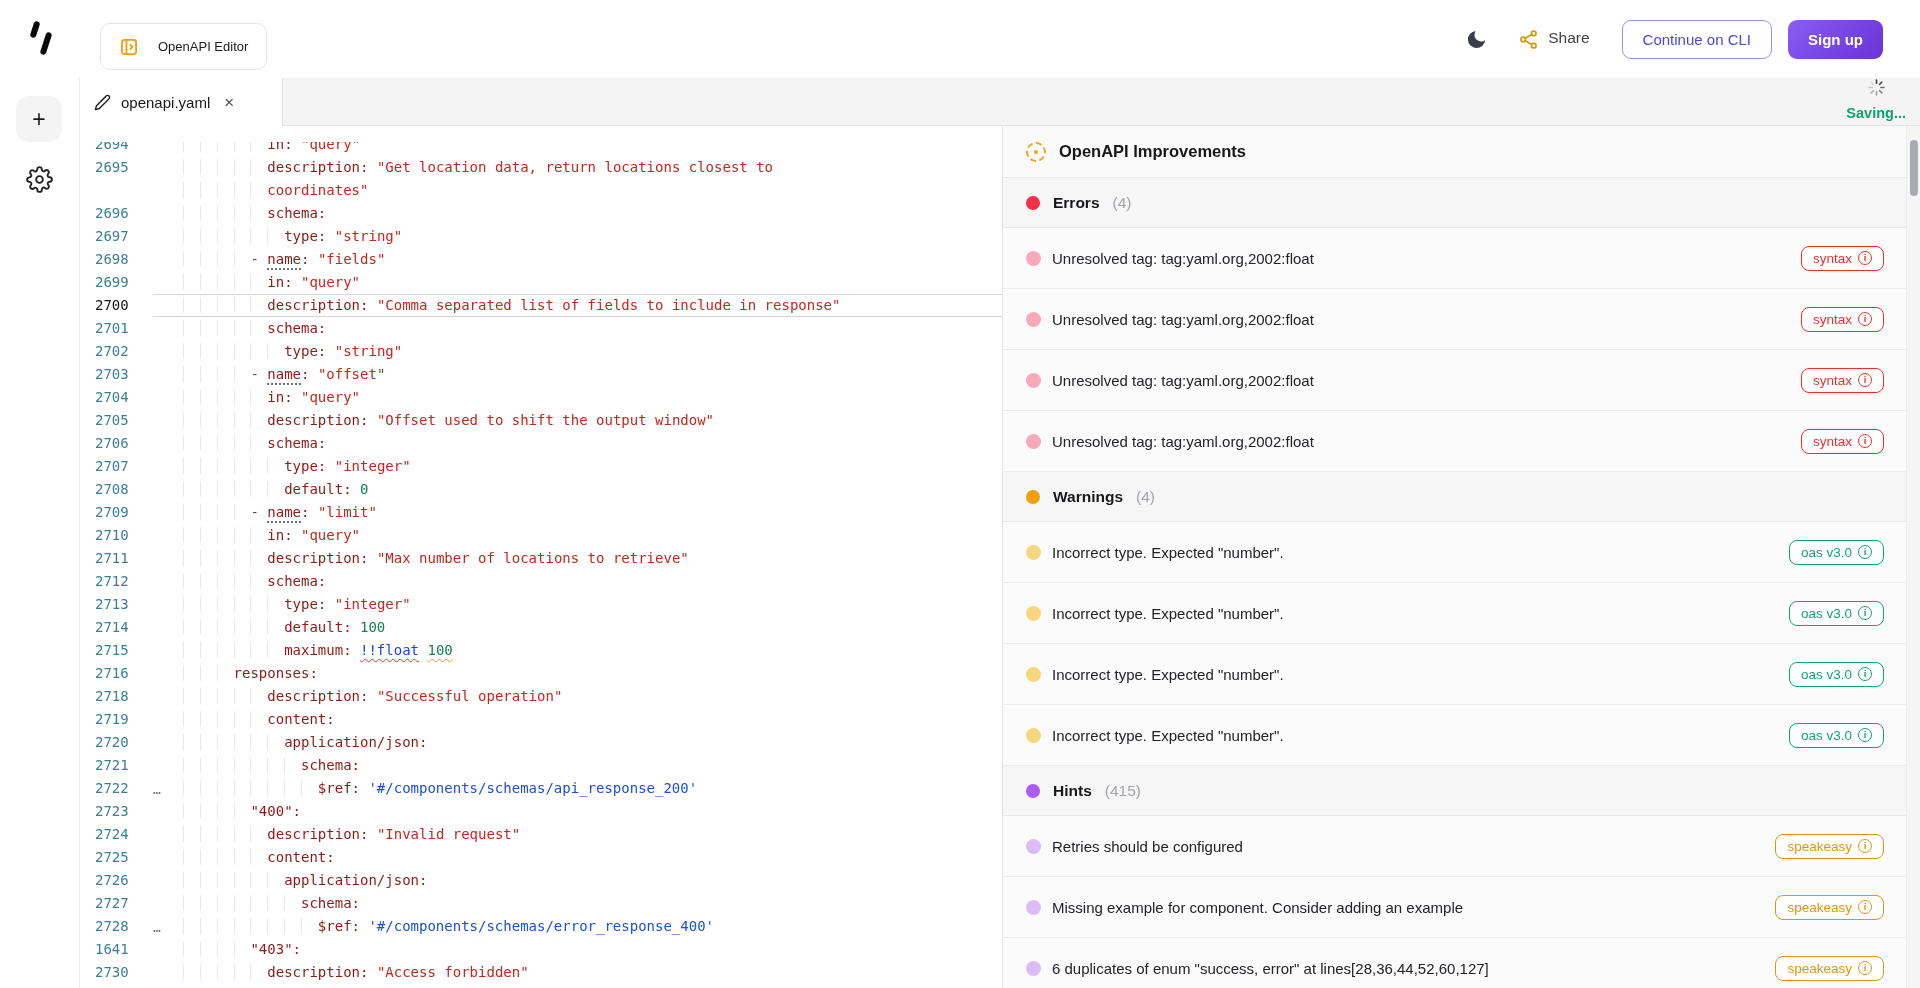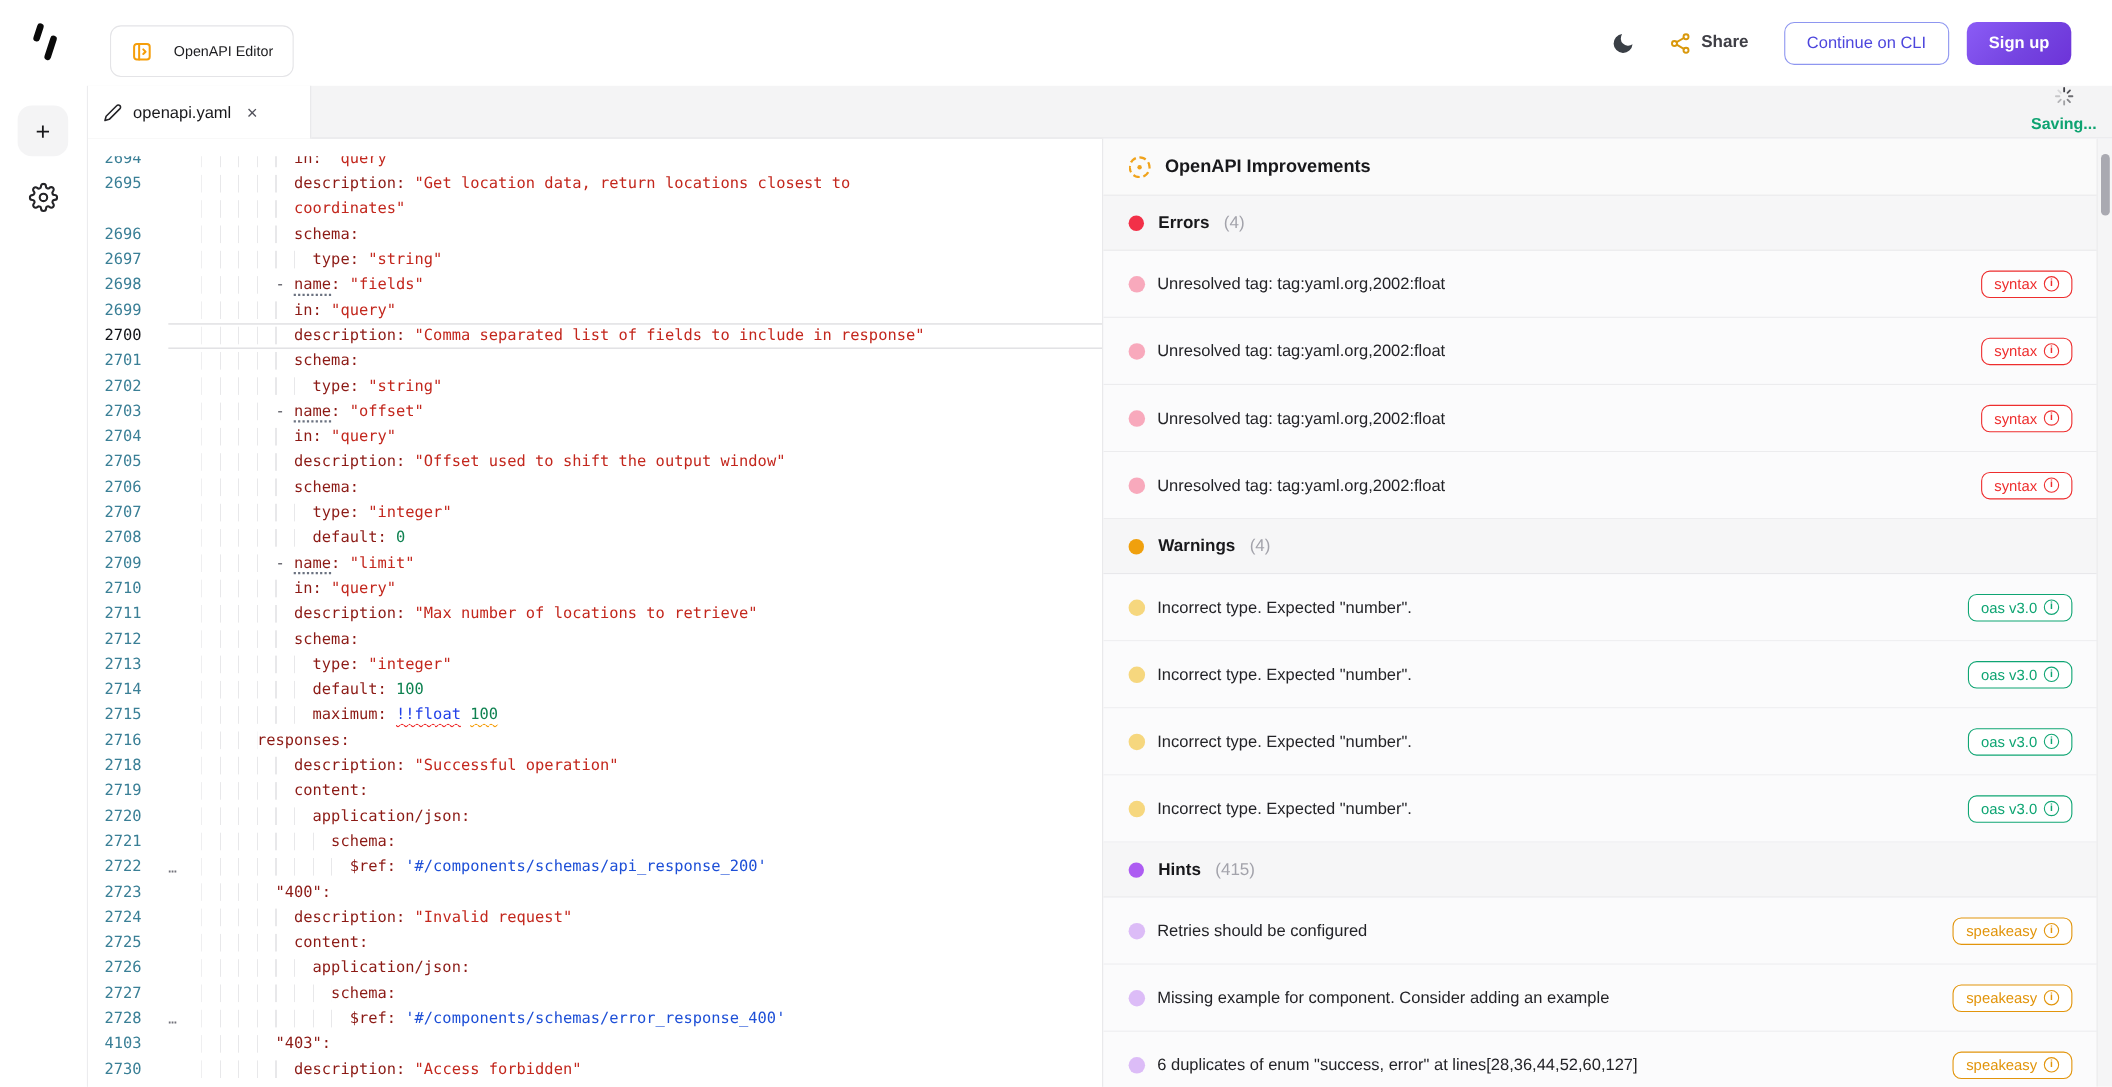--- a/index.html
+++ b/index.html
@@ -10,22 +10,22 @@
   #topbar { position:absolute; left:0; top:0; width:1920px; height:78px; background:#fff; }
   #logo { position:absolute; left:26px; top:18px; width:34px; height:42px; }
   #logo .bar { position:absolute; width:6px; border-radius:3px; background:#0a0a0a; transform:rotate(18deg); }
   #logo .b1 { left:6px; top:3px; height:17px; }
   #logo .b2 { left:17px; top:14px; height:23px; }
   #app-btn { position:absolute; left:100px; top:23px; height:47px; display:flex; align-items:center; gap:19px;
     padding:0 18px; background:#fff; border:1px solid #e4e4e7; border-radius:10px; cursor:pointer;
     font-size:13px; font-weight:500; color:#1c1c1f; }
   #topbar-right { position:absolute; right:37px; top:0; height:78px; display:flex; align-items:center; }
   .moon-wrap { margin-right:30px; display:flex; }
-  .share-wrap { display:flex; align-items:center; gap:9px; margin-right:32px; cursor:pointer;
-    font-size:15.5px; font-weight:700; color:#3f3f46; }
+  .share-wrap { display:flex; align-items:flex-start; gap:9px; margin-right:32px; cursor:pointer;
+    font-size:15.5px; font-weight:400; color:#3f3f46; }
   .btn-cli { height:39px; padding:13px 20px; border:1px solid #8e96f0; border-radius:9px; background:#fff;
     color:#4d46dd; font-size:15px; font-weight:500; display:flex; align-items:center; margin-right:16px; cursor:pointer; }
   .btn-signup { height:39px; padding:0 20px; border:none; border-radius:9px;
     background:linear-gradient(135deg,#8b5cf6 0%,#7443e0 60%,#6d33d8 100%);
     color:#fff; font-size:15px; font-weight:700; display:flex; align-items:center; cursor:pointer; }
 
   
   #rail { position:absolute; left:0; top:78px; width:80px; height:910px; background:#fff; border-right:1px solid #ececee; }
   #plus-btn { position:absolute; left:16px; top:18px; width:46px; height:46px; background:#f4f4f5;
     border:none; border-radius:13px; font-size:23px; color:#18181b; cursor:pointer;
@@ -193,21 +193,21 @@
       <div class="row"><span class="ln">2719</span><span class="mk"></span><span class="codeline"><span class="ws">          </span><span class="tk-key">content:</span></span></div>
       <div class="row"><span class="ln">2720</span><span class="mk"></span><span class="codeline"><span class="ws">            </span><span class="tk-key">application/json:</span></span></div>
       <div class="row"><span class="ln">2721</span><span class="mk"></span><span class="codeline"><span class="ws">              </span><span class="tk-key">schema:</span></span></div>
       <div class="row"><span class="ln">2722</span><span class="mk">⋯</span><span class="codeline"><span class="ws">                </span><span class="tk-key">$ref: </span><span class="tk-ref">'#/components/schemas/api_response_200'</span></span></div>
       <div class="row"><span class="ln">2723</span><span class="mk"></span><span class="codeline"><span class="ws">        </span><span class="tk-key">"400":</span></span></div>
       <div class="row"><span class="ln">2724</span><span class="mk"></span><span class="codeline"><span class="ws">          </span><span class="tk-key">description: </span><span class="tk-str">"Invalid request"</span></span></div>
       <div class="row"><span class="ln">2725</span><span class="mk"></span><span class="codeline"><span class="ws">          </span><span class="tk-key">content:</span></span></div>
       <div class="row"><span class="ln">2726</span><span class="mk"></span><span class="codeline"><span class="ws">            </span><span class="tk-key">application/json:</span></span></div>
       <div class="row"><span class="ln">2727</span><span class="mk"></span><span class="codeline"><span class="ws">              </span><span class="tk-key">schema:</span></span></div>
       <div class="row"><span class="ln">2728</span><span class="mk">⋯</span><span class="codeline"><span class="ws">                </span><span class="tk-key">$ref: </span><span class="tk-ref">'#/components/schemas/error_response_400'</span></span></div>
-      <div class="row"><span class="ln">4103</span><span class="mk"></span><span class="codeline"><span class="ws">        </span><span class="tk-key">"403":</span></span></div>
+      <div class="row"><span class="ln">1641</span><span class="mk"></span><span class="codeline"><span class="ws">        </span><span class="tk-key">"403":</span></span></div>
       <div class="row"><span class="ln">2730</span><span class="mk"></span><span class="codeline"><span class="ws">          </span><span class="tk-key">description: </span><span class="tk-str">"Access forbidden"</span></span></div>
     </div>
 </div>
 
 <div id="panel">
   <div id="panel-header">
     <span class="dashed-circle">
         <i></i>
       </span>
     <span id="panel-title">OpenAPI Improvements</span>

